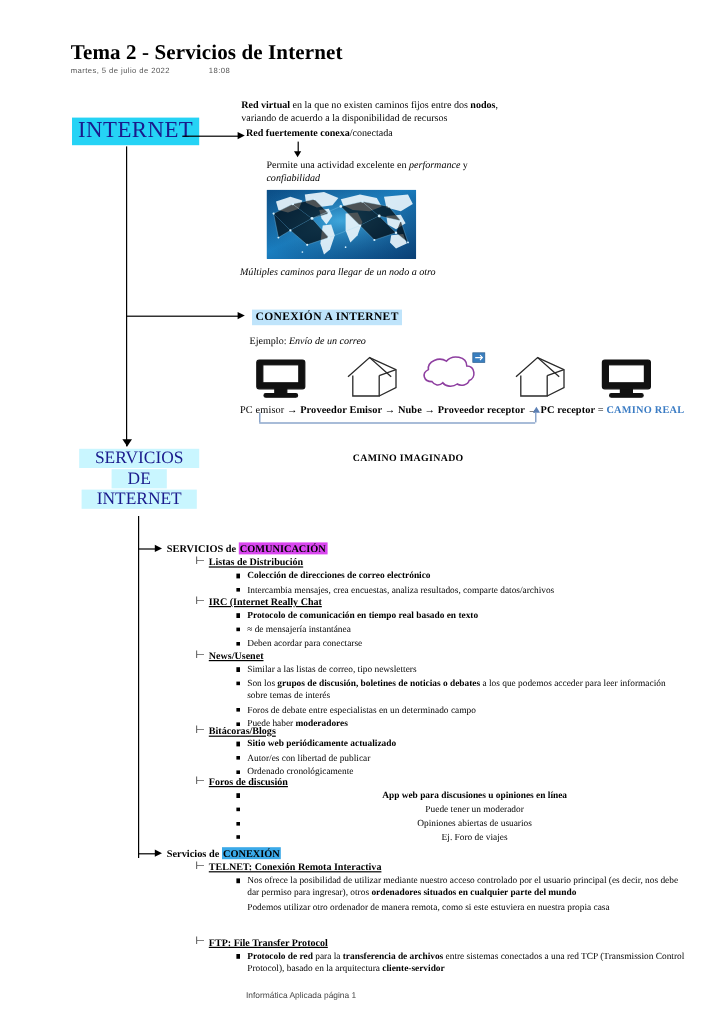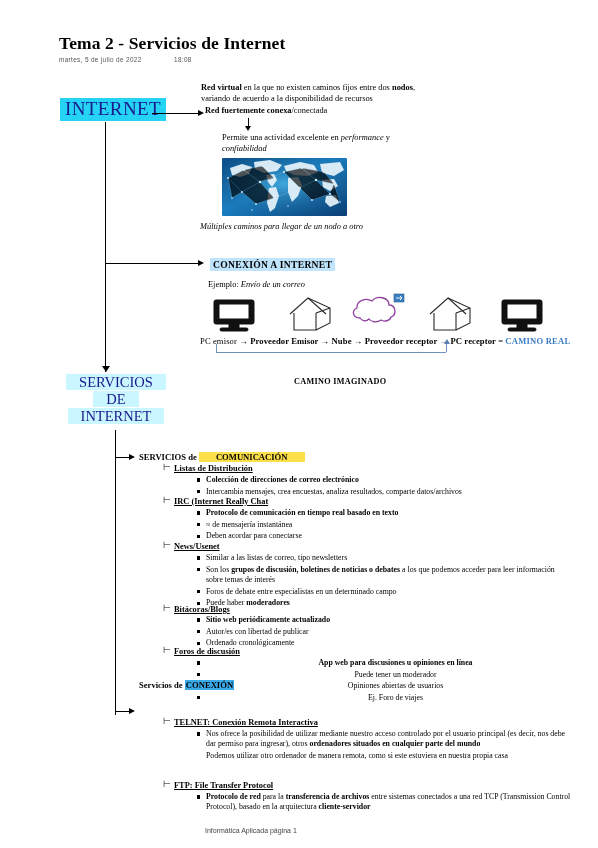--- a/index.html
+++ b/index.html
@@ -114,21 +114,21 @@
   .imag-label{
     position:absolute;left:294px;top:377px;
     font-size:8.2px;font-weight:bold;letter-spacing:.3px;
     white-space:nowrap;
   }
   .brace-h{position:absolute;background:#6f90be;height:1px;}
   .brace-v{position:absolute;background:#6f90be;width:1px;}
   .sec-head{
     position:absolute;font-size:8.6px;font-weight:bold;white-space:nowrap;
   }
-  .sec-head .hl-blue{background:#fde047;padding:0 17px;}
+  .sec-head .hl-blue{background:#d946ef;padding:0 1px;}
   .sec-head .hl-blue2{background:#3aa9e8;padding:0 1px;}
   .sub-head{
     position:absolute;font-size:8.4px;font-weight:bold;
     text-decoration:underline;white-space:nowrap;
   }
   .bullets{position:absolute;font-size:7.8px;line-height:10.4px;}
   .bullets .row{position:relative;padding-left:11px;margin:0 0 1.2px 0;}
   .bullets .row:before{
     content:"";position:absolute;left:2px;top:3.4px;
     width:3.2px;height:3.2px;background:#000;
@@ -373,21 +373,21 @@
 
   <div class="tick" style="left:163px;top:646px;">⊢</div>
   <div class="sub-head" style="left:174px;top:647px;">Foros de discusión</div>
   <div class="bullets" style="left:195px;top:658px;width:390px;text-align:center;">
     <div class="row"><span class="strong">App web para discusiones u opiniones en línea</span></div>
     <div class="row"><span>Puede tener un moderador</span></div>
     <div class="row"><span>Opiniones abiertas de usuarios</span></div>
     <div class="row"><span>Ej. Foro de viajes</span></div>
   </div>
 
-  <div class="sec-head" style="left:139px;top:680px;">
+  <div class="sec-head" style="left:139px;top:706px;">
     <span>Servicios de </span><span class="hl-blue2">CONEXIÓN</span>
   </div>
 
   <div class="tick" style="left:163px;top:717px;">⊢</div>
   <div class="sub-head" style="left:174px;top:718px;">TELNET: Conexión Remota Interactiva</div>
   <div class="bullets" style="left:195px;top:729px;width:378px;">
     <div class="row">
       <span>Nos ofrece la posibilidad de utilizar mediante nuestro acceso controlado por el usuario principal (es decir, nos debe dar permiso para ingresar), otros </span><span class="strong">ordenadores situados en cualquier parte del mundo</span>
     </div>
     <div class="nb"><span>Podemos utilizar otro ordenador de manera remota, como si este estuviera en nuestra propia casa</span></div>

